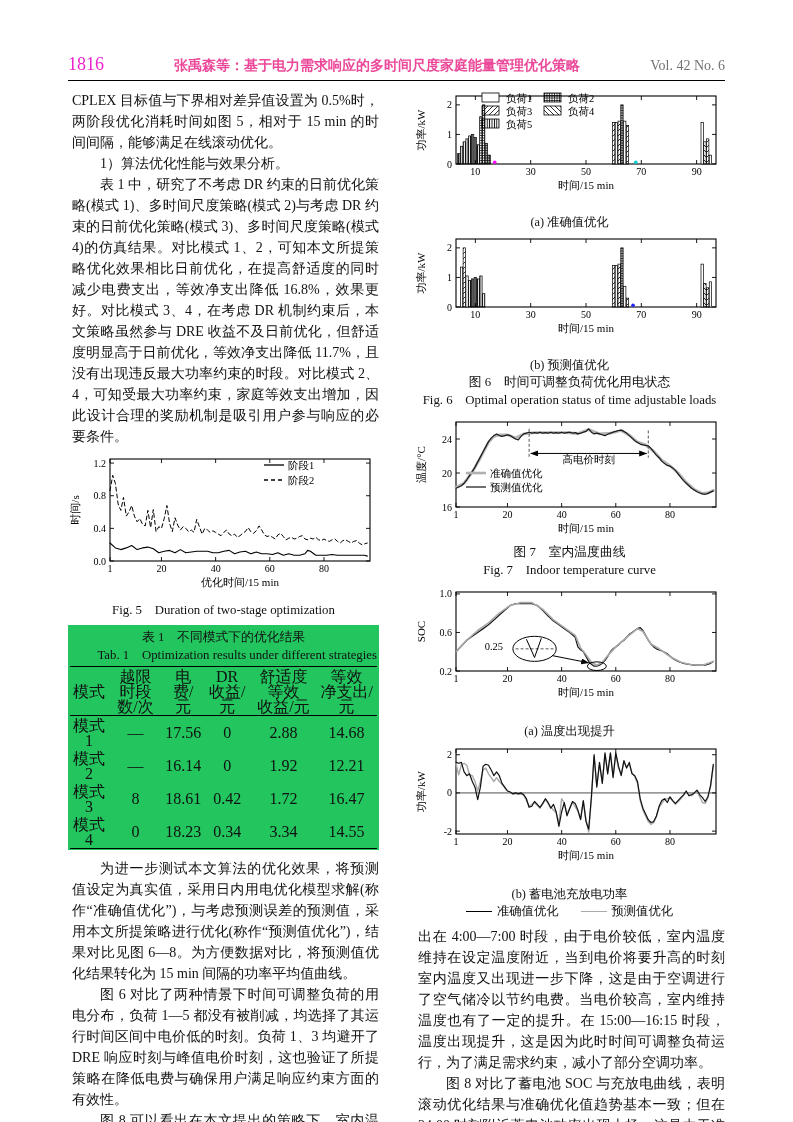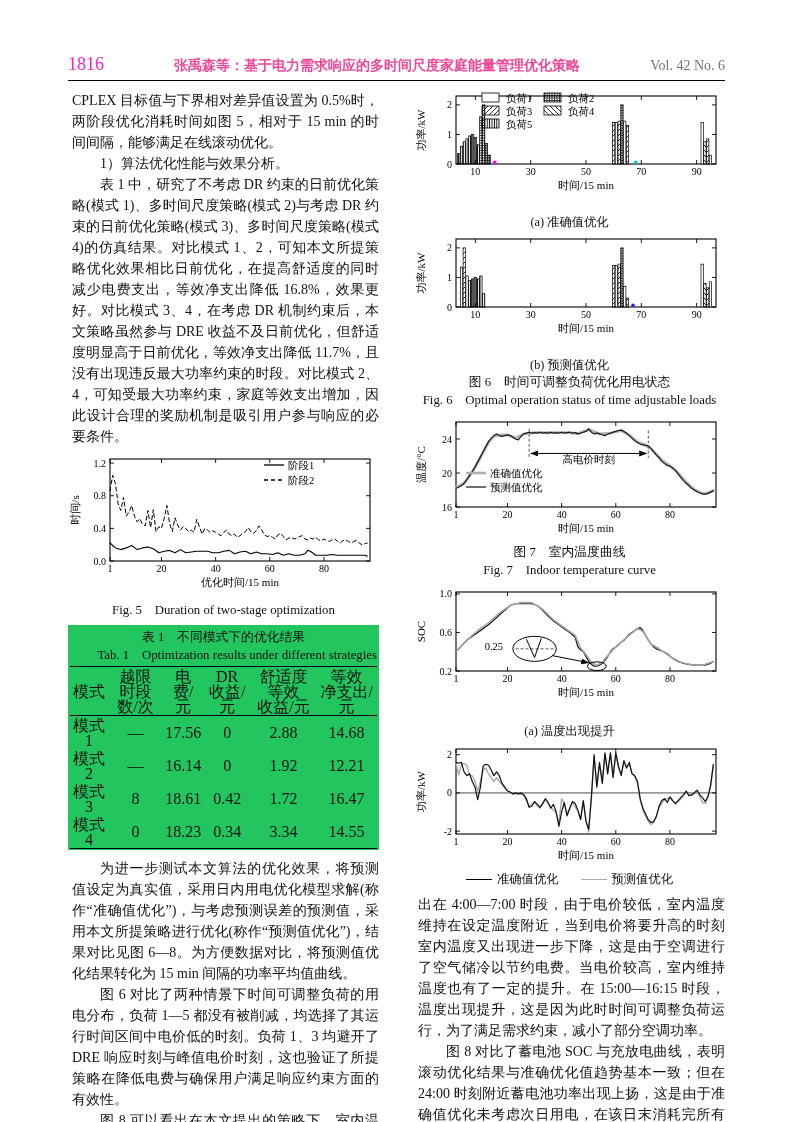--- a/index.html
+++ b/index.html
@@ -414,20 +414,21 @@
             <text x="38" y="54.43258426966292" text-anchor="end" class="tick">0</text>
             <line x1="42" y1="12.730337078651658" x2="46" y2="12.730337078651658" stroke="#000" stroke-width="0.9"></line>
             <line x1="302" y1="12.730337078651658" x2="298" y2="12.730337078651658" stroke="#000" stroke-width="0.9"></line>
             <text x="38" y="16.230337078651658" text-anchor="end" class="tick">2</text>
             <text x="172" y="117" text-anchor="middle" class="axlab">时间/15 min</text>
             <text x="11" y="49.5" text-anchor="middle" class="axlab" transform="rotate(-90 11 49.5)">功率/kW</text>
             <line x1="42" y1="50.93258426966292" x2="302" y2="50.93258426966292" stroke="#000" stroke-width="0.7"></line>
             <polyline points="42.0,21.3 44.7,32.8 47.4,22.3 50.1,21.3 52.8,23.2 55.5,32.8 58.3,33.7 61.0,39.5 63.7,49.0 66.4,39.5 69.1,28.0 71.8,26.1 74.5,31.8 77.2,35.7 79.9,39.5 82.6,35.7 85.3,39.5 88.0,42.3 90.8,46.2 93.5,49.0 98.9,51.9 104.3,51.9 109.7,52.8 115.1,64.3 120.5,60.5 126.0,66.2 131.4,57.6 136.8,65.3 142.2,71.0 144.9,81.5 147.6,56.7 150.3,61.4 153.0,71.9 158.5,60.5 163.9,69.1 166.6,76.7 169.3,59.5 172.0,77.7 174.7,90.1 177.4,56.7 180.1,14.6 182.8,43.3 185.5,22.3 188.3,39.5 191.0,12.7 193.7,29.9 196.4,11.8 199.1,33.7 201.8,11.8 204.5,26.1 207.2,31.8 209.9,20.4 212.6,25.1 215.3,22.3 218.0,30.9 220.8,34.7 223.5,41.4 226.2,58.6 228.9,68.1 231.6,73.9 234.3,79.6 237.0,82.4 239.7,80.5 242.4,74.8 245.1,65.3 250.5,57.6 256.0,55.7 261.4,62.4 266.8,56.7 272.2,50.0 277.6,53.8 283.0,49.0 288.5,60.5 291.2,61.4 293.9,55.7 296.6,44.2 299.3,24.2" fill="none" stroke="#a8a8a8" stroke-width="1.4" stroke-linejoin="round" stroke-linecap="round"></polyline>
             <polyline points="42.0,20.4 44.7,21.3 47.4,20.4 50.1,29.9 52.8,33.7 55.5,31.8 58.3,39.5 61.0,45.2 63.7,57.6 66.4,45.2 69.1,24.2 71.8,22.3 74.5,23.2 77.2,28.0 79.9,33.7 82.6,29.9 85.3,33.7 88.0,41.4 90.8,45.2 93.5,49.0 96.2,50.0 98.9,51.9 101.6,50.9 104.3,51.9 107.0,50.9 109.7,52.8 112.4,56.7 115.1,65.3 117.8,64.3 120.5,59.5 123.3,62.4 126.0,65.3 128.7,61.4 131.4,56.7 134.1,60.5 136.8,66.2 139.5,62.4 142.2,70.0 144.9,84.4 147.6,70.0 150.3,60.5 153.0,73.9 155.8,66.2 158.5,59.5 161.2,61.4 163.9,68.1 166.6,77.7 169.3,58.6 172.0,79.6 174.7,87.2 177.4,54.8 180.1,12.7 182.8,45.2 185.5,20.4 188.3,41.4 191.0,10.8 193.7,31.8 196.4,10.8 199.1,35.7 201.8,10.8 204.5,24.2 207.2,33.7 209.9,18.5 212.6,26.1 215.3,20.4 218.0,31.8 220.8,33.7 223.5,39.5 226.2,56.7 228.9,66.2 231.6,71.9 234.3,77.7 237.0,80.5 239.7,79.6 242.4,73.9 245.1,64.3 247.8,58.6 250.5,56.7 253.3,60.5 256.0,54.8 258.7,58.6 261.4,61.4 264.1,58.6 266.8,55.7 269.5,52.8 272.2,49.0 274.9,53.8 277.6,52.8 280.3,50.9 283.0,48.1 285.8,52.8 288.5,55.7 291.2,59.5 293.9,54.8 296.6,43.3 299.3,22.3" fill="none" stroke="#111111" stroke-width="1.2" stroke-linejoin="round" stroke-linecap="round"></polyline>
           </svg>
+        <div class="subcap">(b) 蓄电池充放电功率</div>
         <div class="linelegend">
           <span class="it">
             <span class="sw"></span>
             <span>准确值优化</span>
           </span>
           <span class="it">
             <span class="sw gray"></span>
             <span>预测值优化</span>
           </span>
         </div>

